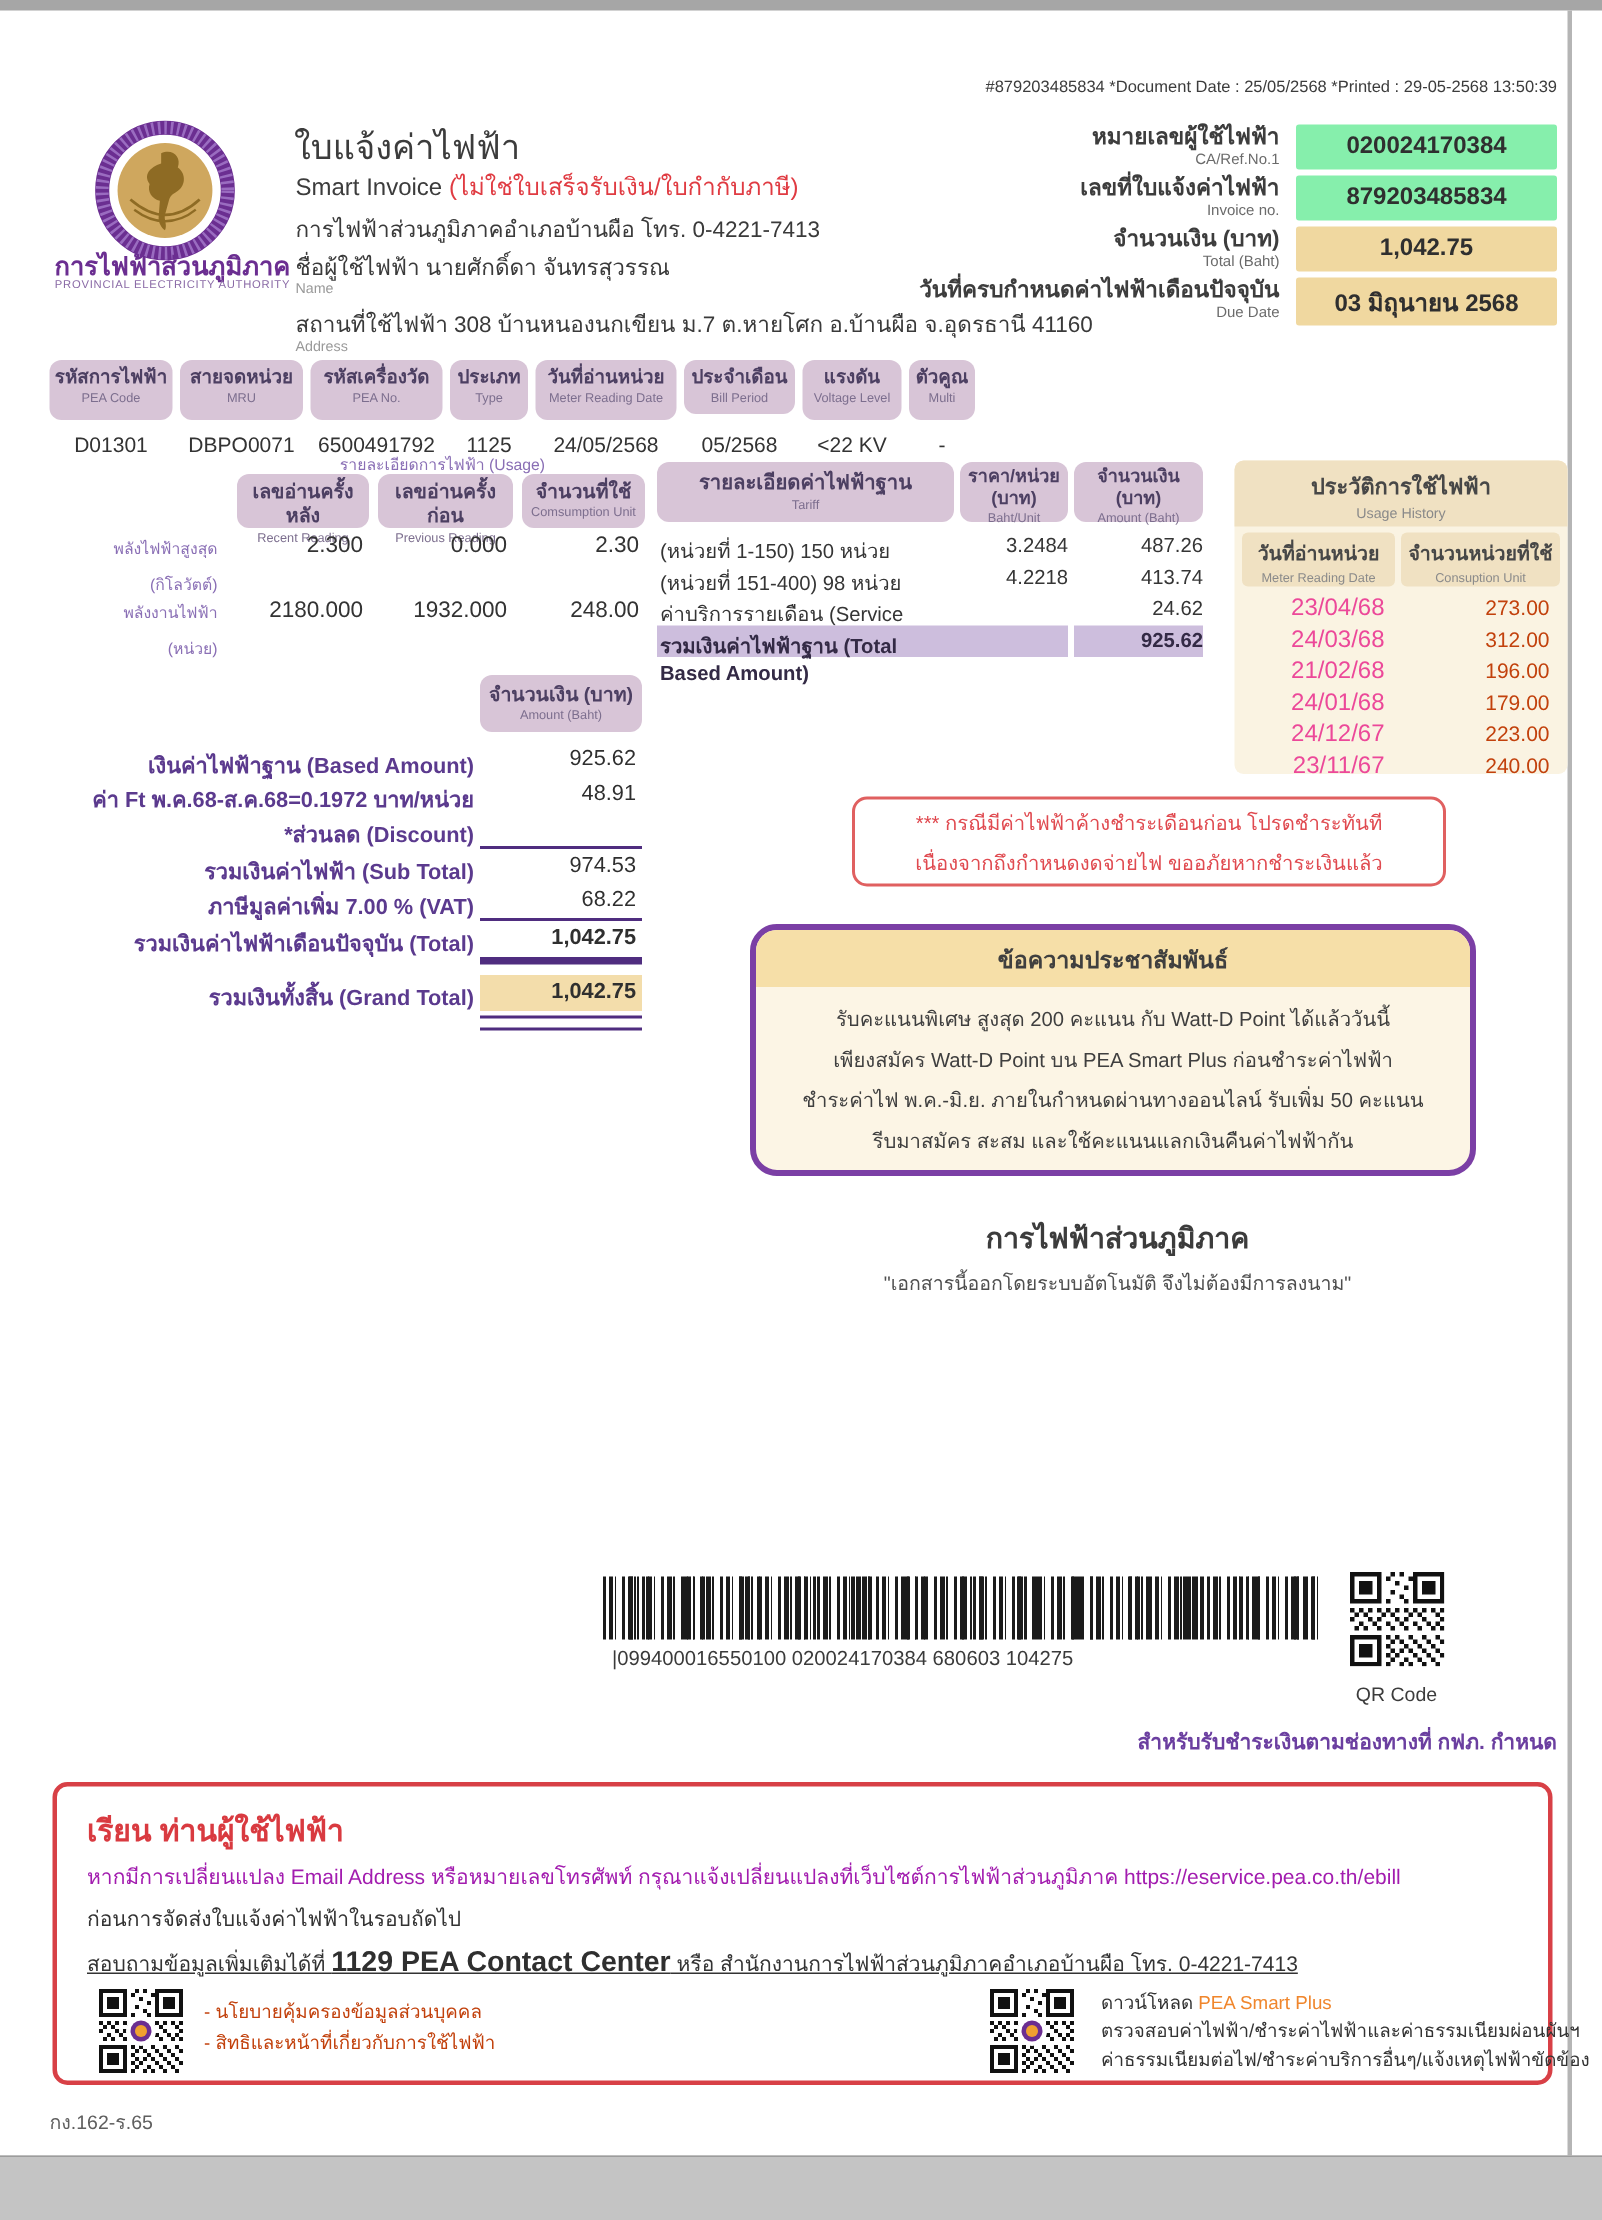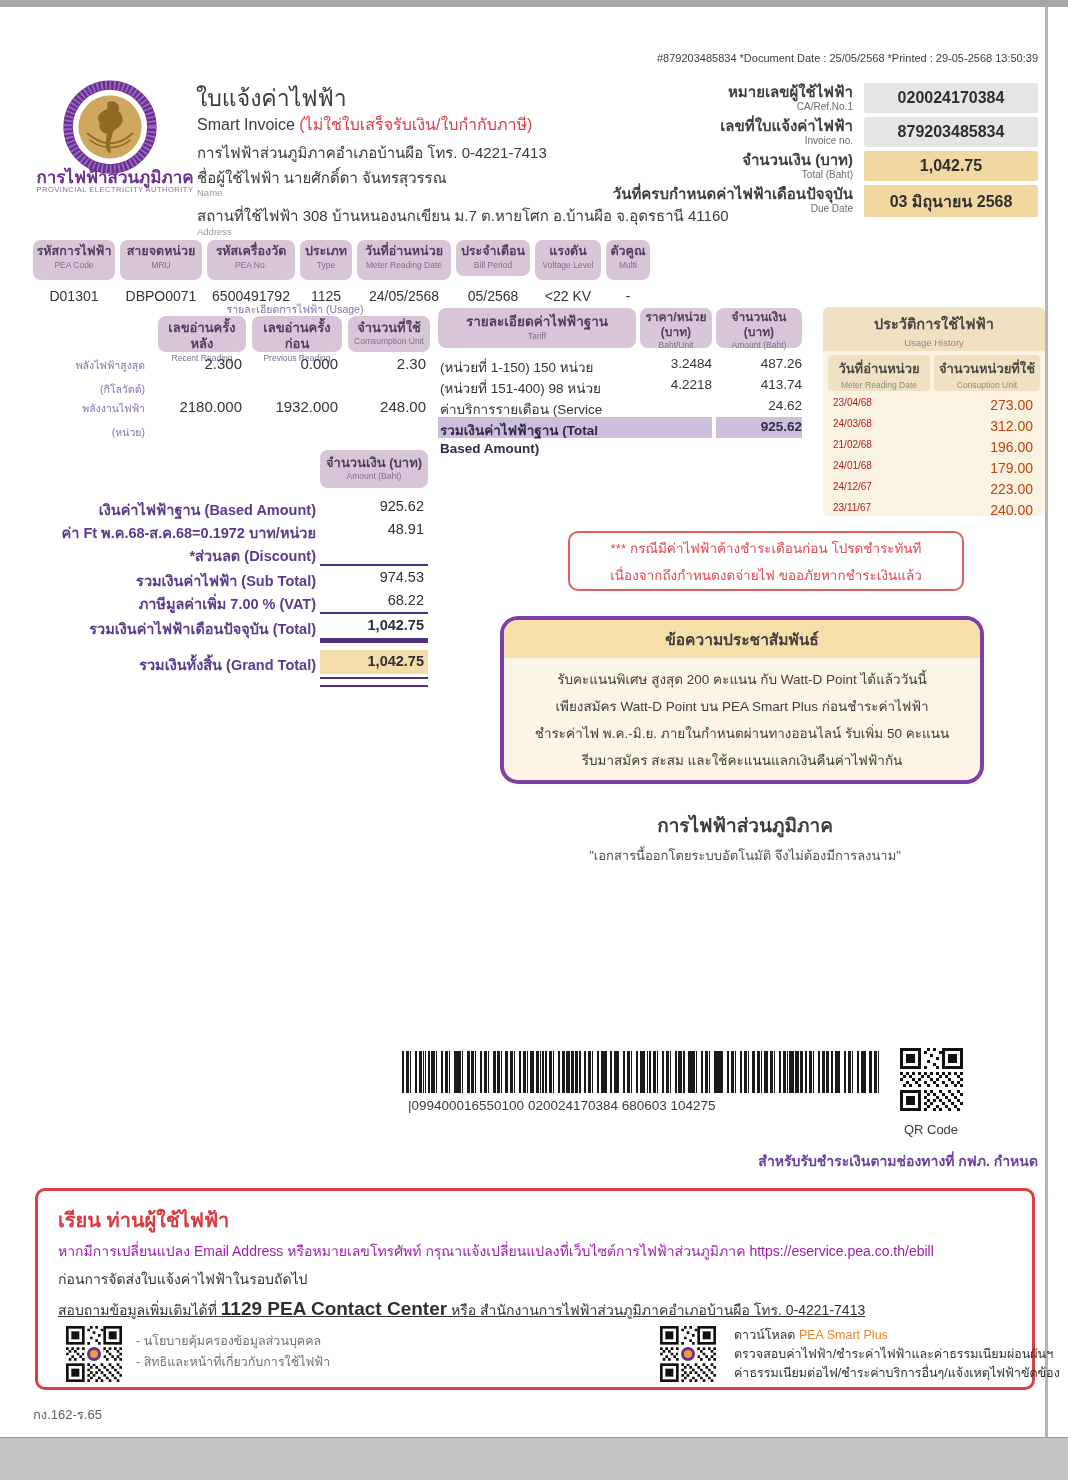--- a/index.html
+++ b/index.html
@@ -28,21 +28,21 @@
   .subtitle .note{color:#e03b42;}
   .office{left:197px;top:141px;font-size:15px;}
   .cust{left:197px;top:166px;font-size:15px;}
   .cust-sub{left:197px;top:187px;font-size:9.5px;color:#999;}
   .addr{left:197px;top:204px;font-size:15px;}
   .addr-sub{left:197px;top:226px;font-size:9.5px;color:#999;}
 
   
   .ref-label{width:330px;right:215px;text-align:right;font-size:15px;font-weight:bold;color:#3d3d3d;line-height:1.05;}
   .ref-sub{width:330px;right:215px;text-align:right;font-size:10px;color:#6b6b6b;}
-  .ref-box{left:864px;width:174px;height:30px;background:#e5e5e5;border-radius:2px;
+  .ref-box{left:864px;width:174px;height:30px;background:#86efac;border-radius:2px;
            display:flex;align-items:center;justify-content:center;font-size:16px;font-weight:bold;color:#2f2f2f;}
   .ref-box.tan{background:#f0d8a0;}
 
   
   .pill{background:#d8c5d7;border-radius:8px;text-align:center;padding-top:4px;box-sizing:border-box;}
   .pill .th{font-size:12.5px;font-weight:bold;color:#4c3f62;line-height:1.25;display:block;}
   .pill .en{font-size:8.5px;color:#7c6e8e;display:block;}
   .meta-val{position:absolute;top:48px;left:0;width:100%;text-align:center;font-size:14px;color:#333;}
 
   .usage-label{left:150px;top:301px;width:290px;text-align:center;font-size:10.5px;color:#8a6fb5;}
@@ -57,21 +57,21 @@
   .t-total-bg{background:#cdbedd;}
 
   
   .hist-box{left:823px;top:307px;width:222px;height:209px;background:#faf3e2;border-radius:6px;}
   .hist-head{left:823px;top:307px;width:222px;height:44px;background:#f0e1c2;border-radius:6px 6px 0 0;text-align:center;padding-top:5px;box-sizing:border-box;}
   .hist-head .th{font-size:14.5px;font-weight:bold;color:#474747;display:block;}
   .hist-head .en{font-size:9.5px;color:#8a8a8a;display:block;margin-top:2px;}
   .hist-col{top:355px;height:36px;background:#f0e1c2;border-radius:4px;text-align:center;padding-top:3px;box-sizing:border-box;}
   .hist-col .th{font-size:13px;font-weight:bold;color:#474747;display:block;}
   .hist-col .en{font-size:8.5px;color:#8a8a8a;display:block;margin-top:1px;}
-  .hist-date{left:833px;width:90px;text-align:left;font-size:10px;color:#b91c1c;}
+  .hist-date{left:833px;width:90px;text-align:right;font-size:16px;color:#ec4899;}
   .hist-unit{left:935px;width:98px;text-align:right;font-size:14px;color:#c2410c;}
 
   
   .sum-label{left:20px;width:296px;text-align:right;font-size:14.5px;font-weight:bold;color:#5b3a8e;}
   .sum-val{left:322px;width:102px;text-align:right;font-size:14.5px;color:#2f2f2f;}
   .rule{left:320px;width:108px;background:#4f2d7f;}
 
   
   .warn{left:568px;top:531px;width:396px;height:60px;border:2px solid #e06060;border-radius:10px;box-sizing:border-box;
         display:flex;flex-direction:column;justify-content:center;gap:5px;}
@@ -98,21 +98,21 @@
 
   
   .notice{left:35px;top:1188px;width:1000px;height:202px;border:3.5px solid #d84046;border-radius:10px;box-sizing:border-box;}
   .n-head{left:58px;top:1204px;font-size:20px;font-weight:bold;color:#d93a40;}
   .n-line1{left:58px;top:1240px;font-size:14px;color:#a21caf;}
   .n-line2{left:58px;top:1268px;font-size:14px;color:#333;}
   .n-line3{left:58px;top:1298px;font-size:14px;color:#333;text-decoration:underline;}
   .n-line3 .big{font-size:19px;font-weight:bold;color:#2f2f2f;}
   .qr2{left:66px;top:1326px;width:56px;height:56px;}
   .qr3{left:660px;top:1326px;width:56px;height:56px;}
-  .n-priv{left:136px;top:1331px;font-size:12.5px;color:#737373;line-height:21px;}
+  .n-priv{left:136px;top:1331px;font-size:12.5px;color:#c2410c;line-height:21px;}
   .n-app{left:734px;top:1326px;font-size:12.5px;color:#333;line-height:19px;}
   .n-app .orange{color:#f0862c;}
   .qr-logo{position:absolute;border-radius:50%;background:#ffffff;display:flex;align-items:center;justify-content:center;}
   .qr-logo .ring{width:14px;height:14px;border-radius:50%;background:#6b2e91;display:flex;align-items:center;justify-content:center;}
   .qr-logo .dot{width:8px;height:8px;border-radius:50%;background:#f0a030;}
 
   .form-code{left:33px;top:1404px;font-size:13px;color:#5f5f5f;}
 </style>
 </head>
 <body>

